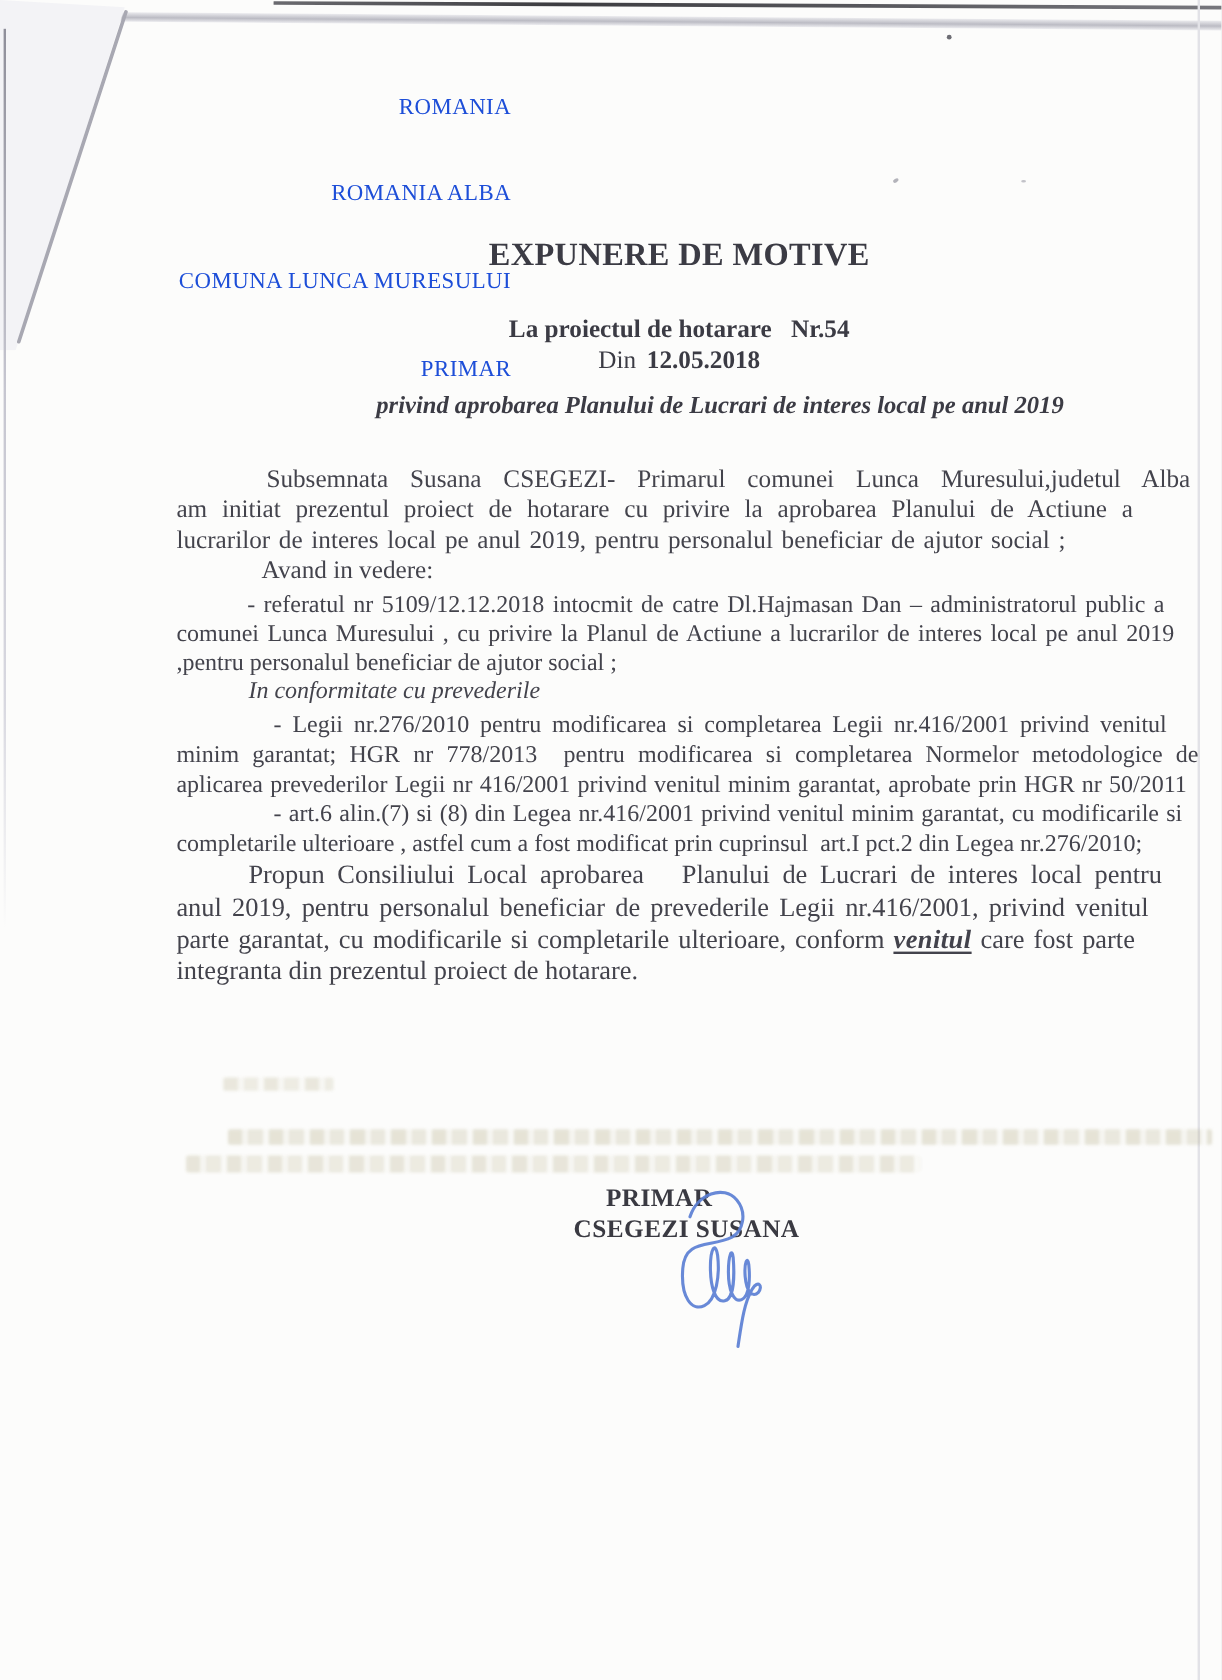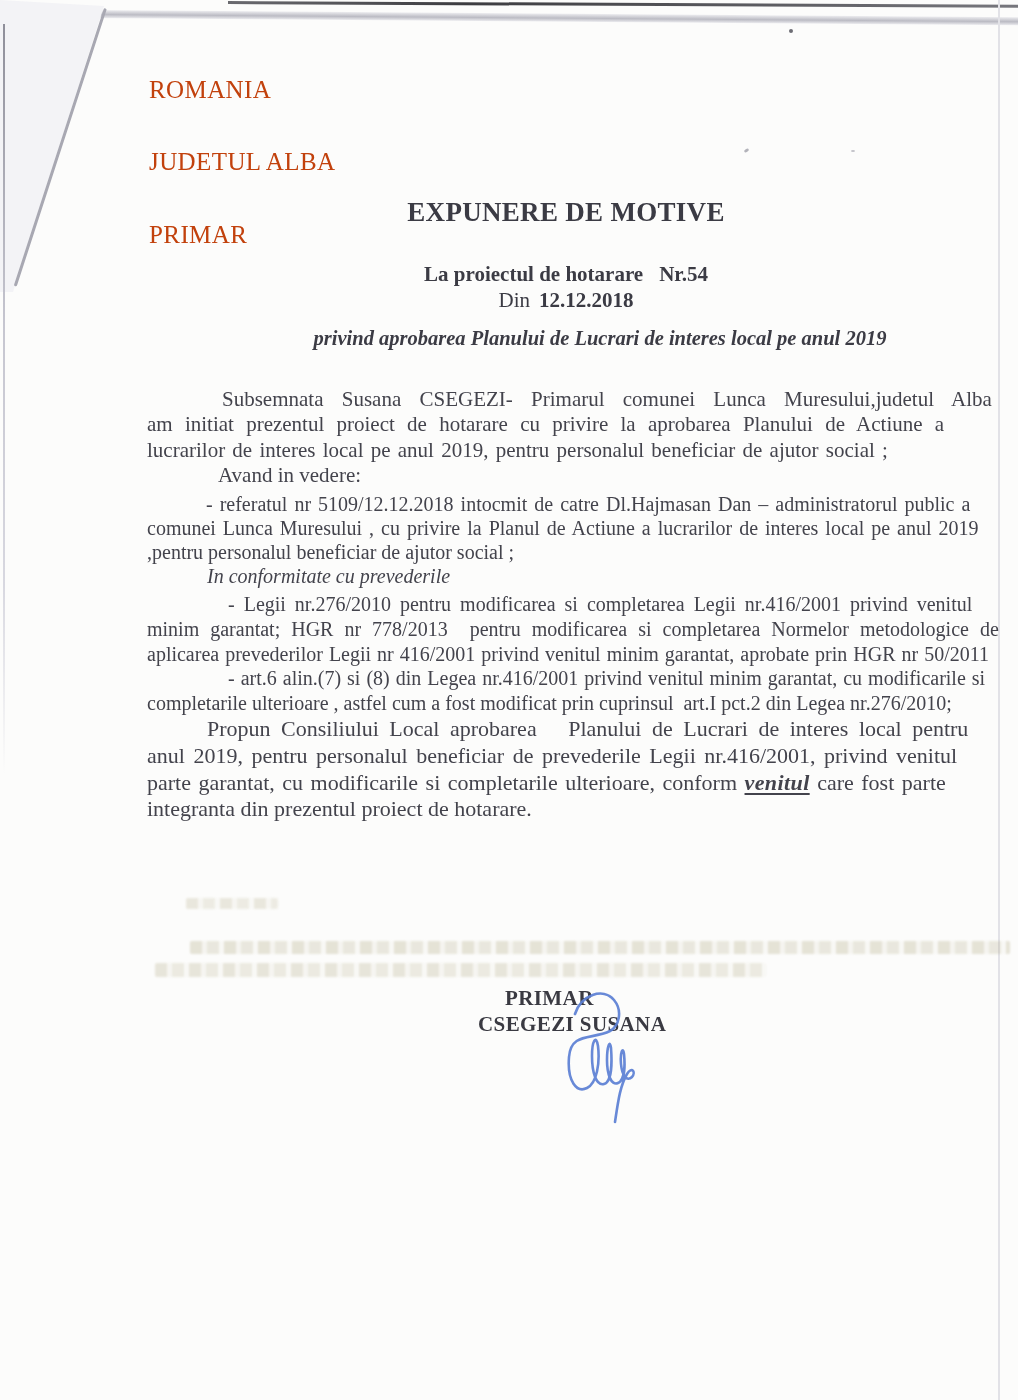--- a/index.html
+++ b/index.html
@@ -25,22 +25,22 @@
   .speck.s1 { left:789px; top:29px; width:4px; height:4px; background:#6d6d74; }
   .speck.s2 { left:744px; top:149px; width:5px; height:3px; background:#b3b3ba; transform:rotate(-30deg); }
   .speck.s3 { left:851px; top:150px; width:4px; height:2px; background:#c2c2c8; }
   .ghost { position:absolute; filter:blur(1.3px); border-radius:2px;
     background:repeating-linear-gradient(90deg, rgba(170,162,118,.28) 0 12px, rgba(170,162,118,.08) 12px 17px,
       rgba(170,162,118,.22) 17px 29px, rgba(170,162,118,.04) 29px 34px); }
   .ghost.g1 { left:186px; top:898px; width:92px; height:11px; opacity:.8; }
   .ghost.g2 { left:190px; top:941px; width:820px; height:13px; }
   .ghost.g3 { left:155px; top:963px; width:612px; height:14px; opacity:.9; }
   
-  .hdr { position:absolute; left:149px; top:29px; font-size:25px; line-height:24.3px;
-    color:#c2410c; letter-spacing:.4px; white-space:pre; }
+  .hdr { position:absolute; left:149px; top:29px; font-size:19px; line-height:24.3px;
+    color:#1d4ed8; letter-spacing:.4px; white-space:pre;text-align:right; }
   
   .title { position:absolute; left:147px; top:199px; width:838px; text-align:center;
     line-height:26px; color:#3b3b44; }
   .t1 { font-weight:bold; font-size:27px; letter-spacing:.3px; }
   .t2 { font-weight:bold; font-size:21px;margin-top:36px; }
   .t2 .nr { margin-left:16px; }
   .t3 { font-size:21px; }
   .t3 .date { font-weight:bold; margin-left:9px; }
   .t4 { font-weight:bold; font-style:italic; font-size:20.5px; transform:translateX(34px);margin-top:12px; }
   
@@ -76,28 +76,29 @@
   <div class="right-edge"></div>
   <div class="speck s1"></div>
   <div class="speck s2"></div>
   <div class="speck s3"></div>
   <div class="ghost g1"></div>
   <div class="ghost g2"></div>
   <div class="ghost g3"></div>
 
   <div class="hdr">
     <div class="ln">ROMANIA</div>
-    <div class="ln">JUDETUL ALBA</div>
+    <div class="ln">ROMANIA ALBA</div>
+    <div class="ln">COMUNA LUNCA MURESULUI</div>
     <div class="ln">PRIMAR</div>
   </div>
 
   <div class="title">
     <div class="t1">EXPUNERE DE MOTIVE</div>
     <div class="t2"><span>La proiectul de hotarare</span><span class="nr">Nr.54</span></div>
-    <div class="t3"><span>Din</span><span class="date">12.12.2018</span></div>
+    <div class="t3"><span>Din</span><span class="date">12.05.2018</span></div>
     <div class="t4">privind aprobarea Planului de Lucrari de interes local pe anul 2019</div>
   </div>
 
   <div class="para p1">
     <div class="ln ind75 ws13">Subsemnata Susana CSEGEZI- Primarul comunei Lunca Muresului,judetul Alba</div>
     <div class="ln ws7">am initiat prezentul proiect de hotarare cu privire la aprobarea Planului de Actiune a</div>
     <div class="ln ws2">lucrarilor de interes local pe anul 2019, pentru personalul beneficiar de ajutor social ;</div>
     <div class="ln ind71">Avand in vedere:</div>
   </div>
 

